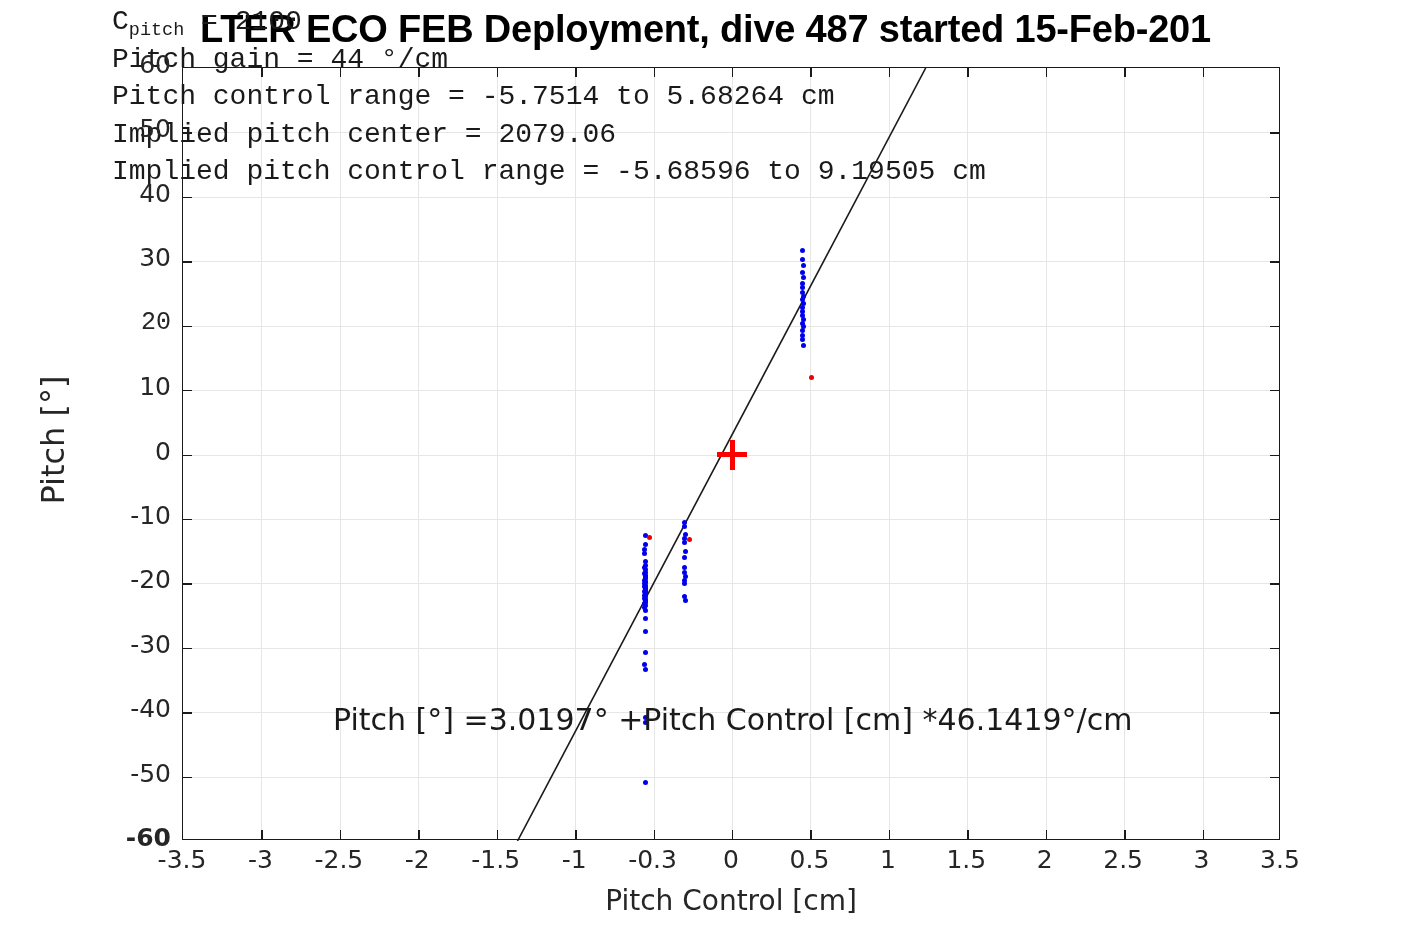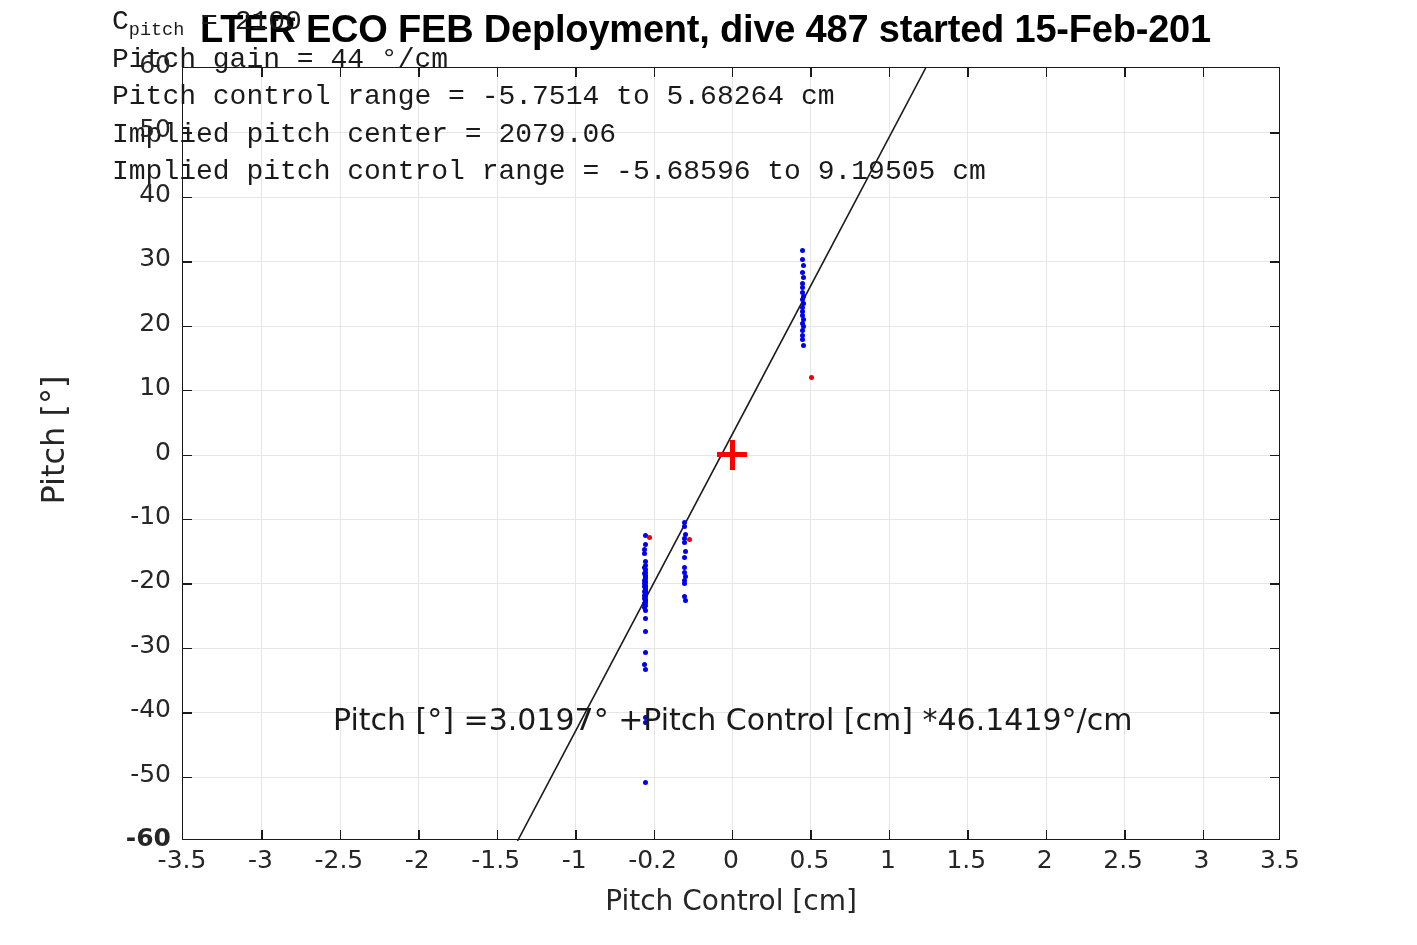--- a/index.html
+++ b/index.html
@@ -376,34 +376,34 @@
 <div id="xlabel">Pitch Control [cm]</div>
 <div id="ylabel">Pitch [°]</div>
 
 <div id="tick-label-layer">
     <div class="xticklabel" style="left: 182px;">-3.5</div>
     <div class="xticklabel" style="left: 260.429px;">-3</div>
     <div class="xticklabel" style="left: 338.857px;">-2.5</div>
     <div class="xticklabel" style="left: 417.286px;">-2</div>
     <div class="xticklabel" style="left: 495.714px;">-1.5</div>
     <div class="xticklabel" style="left: 574.143px;">-1</div>
-    <div class="xticklabel" style="left: 652.571px;">-0.2</div>
+    <div class="xticklabel" style="left: 652.571px;">-0.3</div>
     <div class="xticklabel" style="left: 731px;">0</div>
     <div class="xticklabel" style="left: 809.429px;">0.5</div>
     <div class="xticklabel" style="left: 887.857px;">1</div>
     <div class="xticklabel" style="left: 966.286px;">1.5</div>
     <div class="xticklabel" style="left: 1044.71px;">2</div>
     <div class="xticklabel" style="left: 1123.14px;">2.5</div>
     <div class="xticklabel" style="left: 1201.57px;">3</div>
     <div class="xticklabel" style="left: 1280px;">3.5</div>
     <div class="yticklabel" style="top: 67px;">60</div>
     <div class="yticklabel" style="top: 131.417px;">50</div>
     <div class="yticklabel" style="top: 195.833px;">40</div>
     <div class="yticklabel" style="top: 260.25px;">30</div>
-    <div class="yticklabel" style="top: 324.667px;">20</div>
+    <div class="yticklabel" style="top: 324.667px; font-family: Liberation Mono, monospace;">20</div>
     <div class="yticklabel" style="top: 389.083px;">10</div>
     <div class="yticklabel" style="top: 453.5px;">0</div>
     <div class="yticklabel" style="top: 517.917px;">-10</div>
     <div class="yticklabel" style="top: 582.333px;">-20</div>
     <div class="yticklabel" style="top: 646.75px;">-30</div>
     <div class="yticklabel" style="top: 711.167px;">-40</div>
     <div class="yticklabel" style="top: 775.583px;">-50</div>
     <div class="yticklabel" style="top: 840px; font-weight: bold;">-60</div>
   </div>
 

